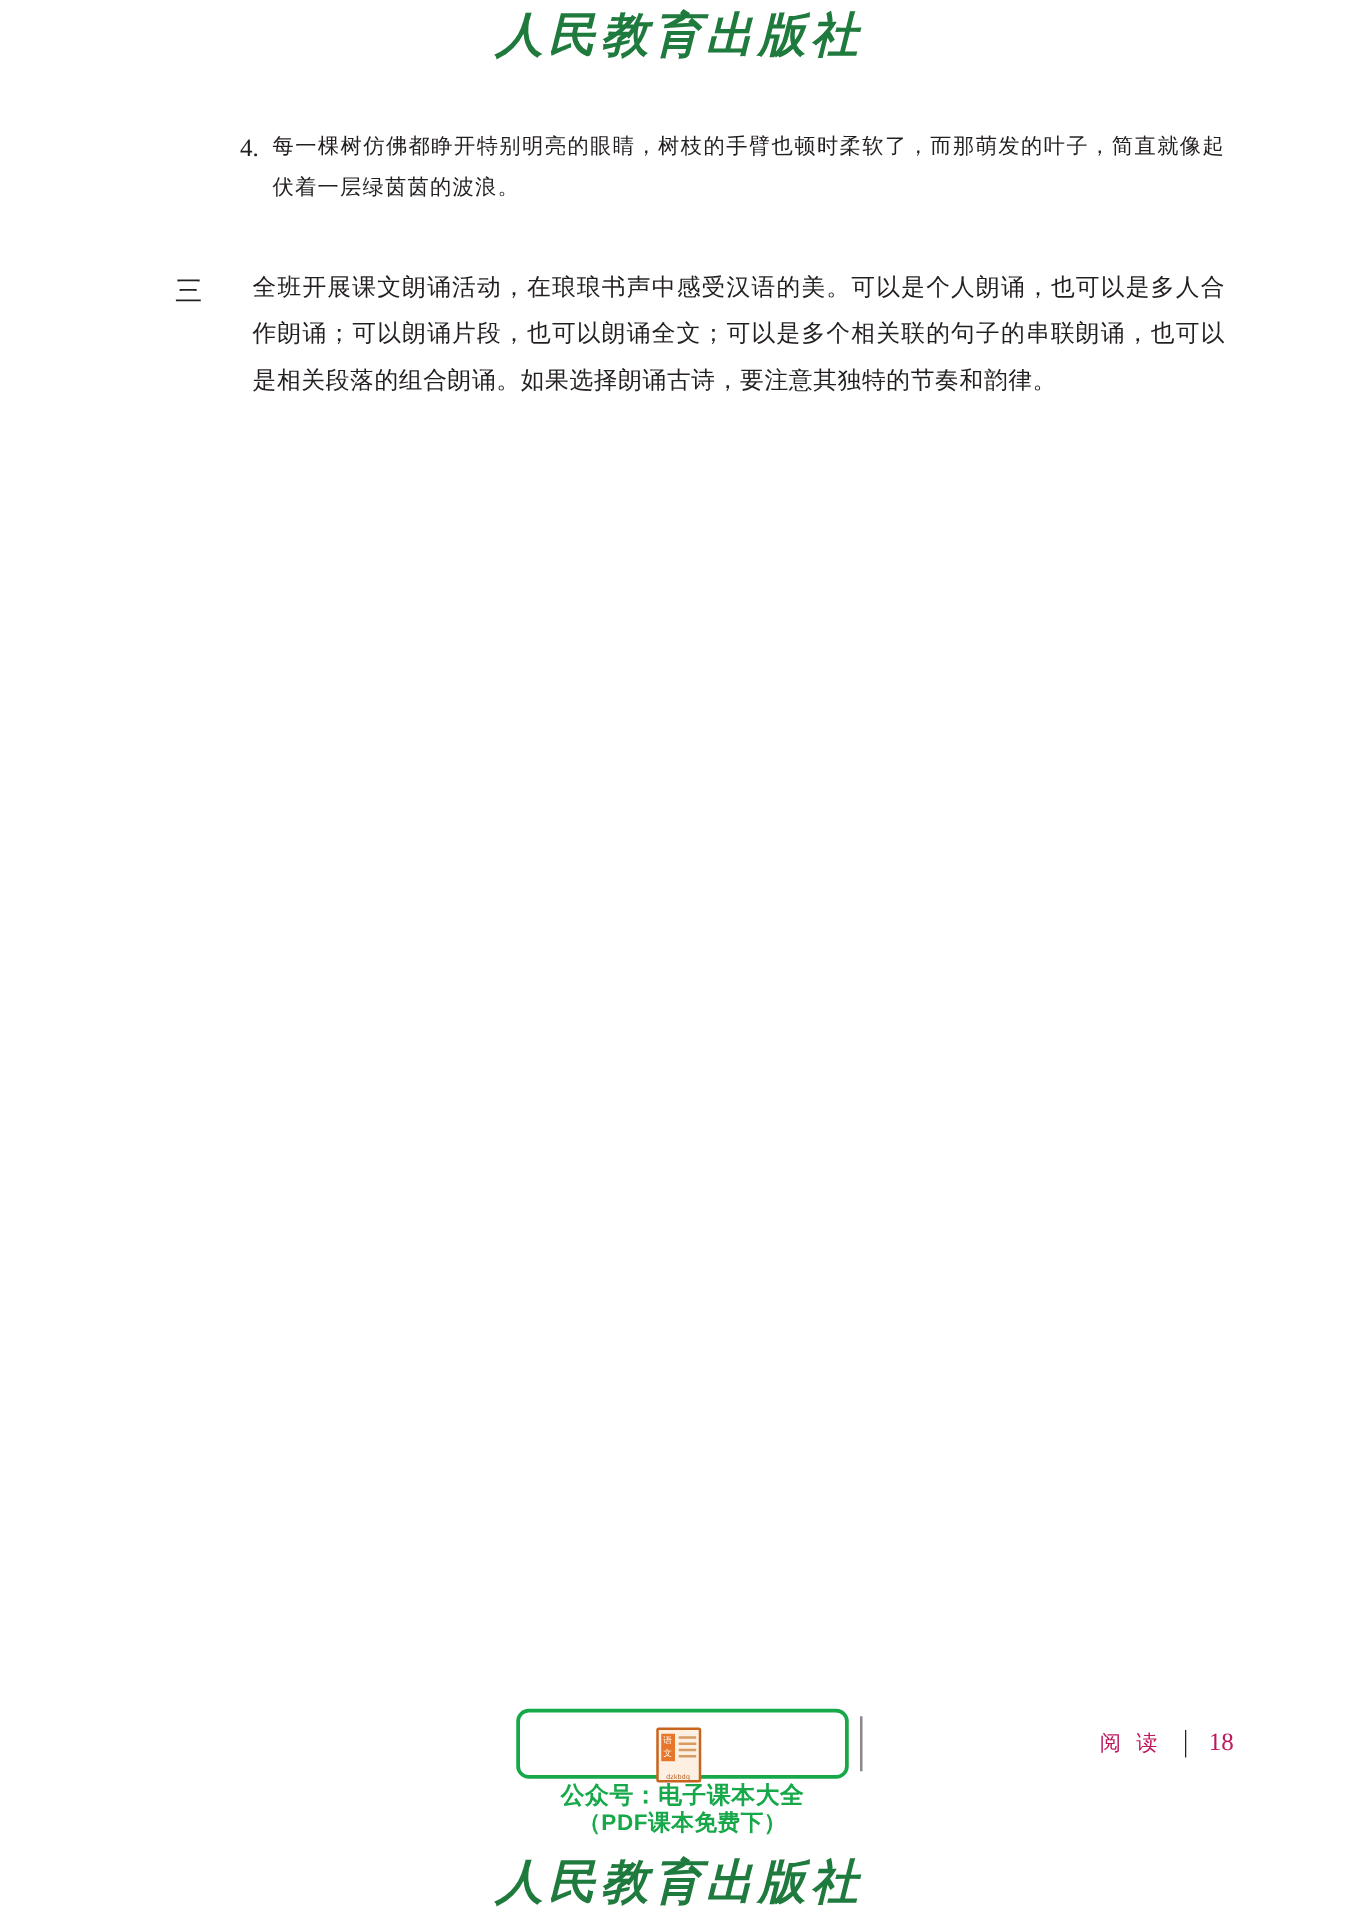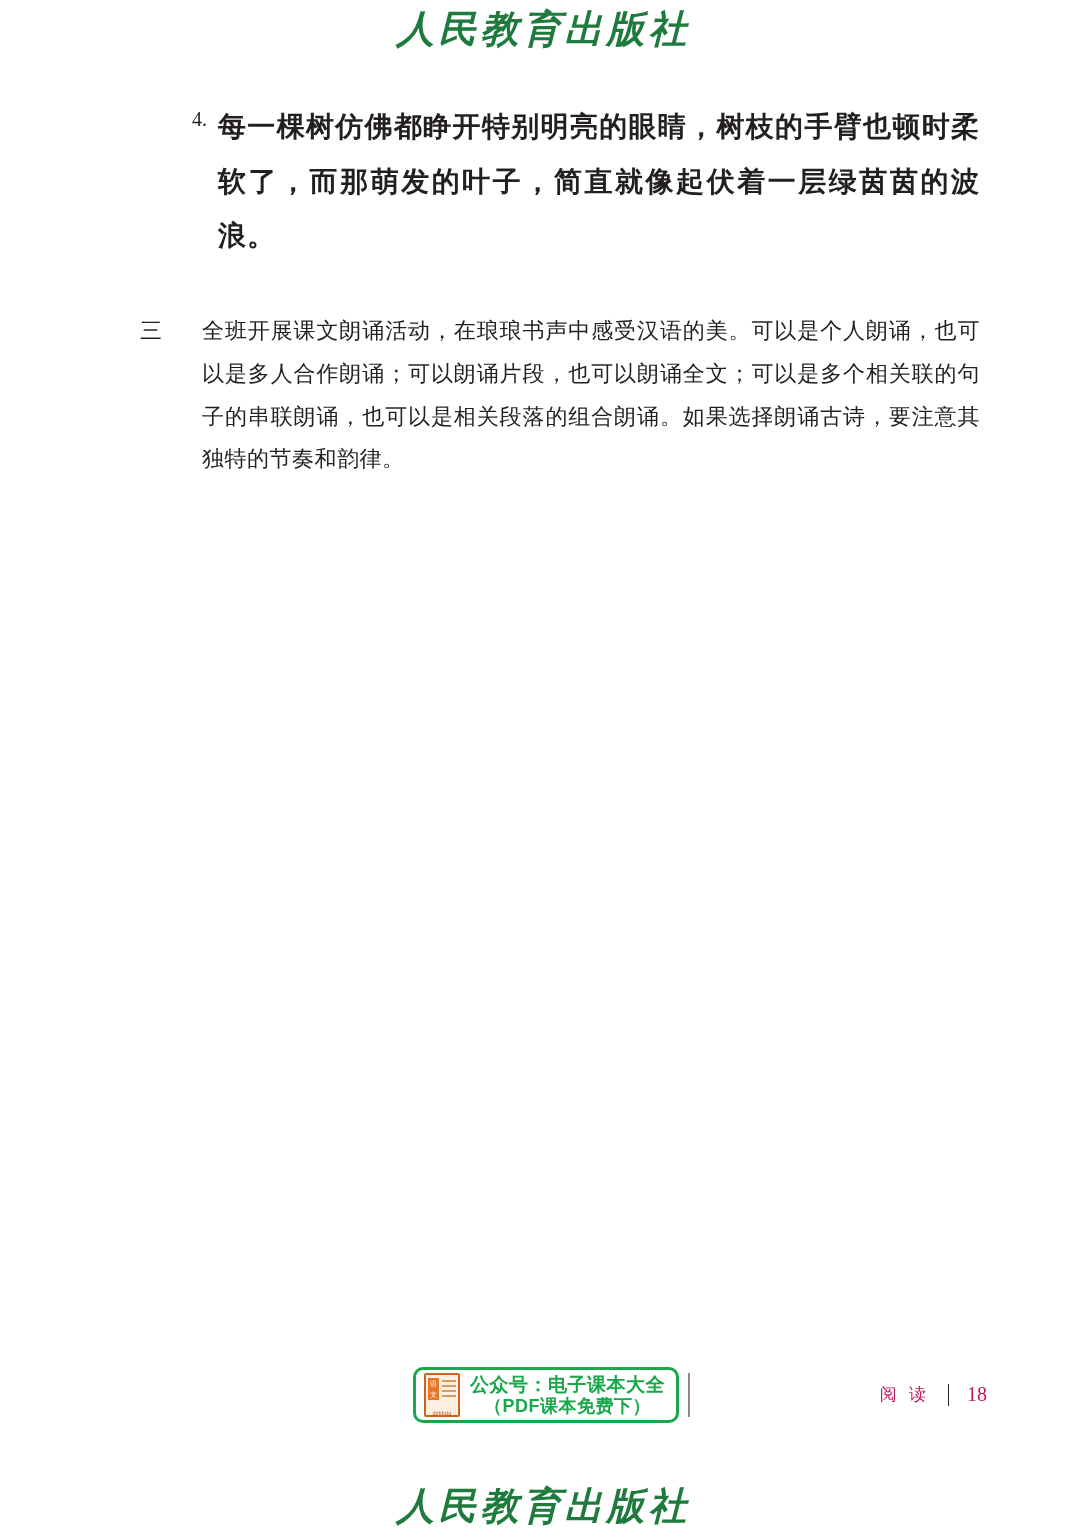--- a/index.html
+++ b/index.html
@@ -55,42 +55,41 @@
   }
   .num-item .marker {
     flex: 0 0 auto;
     width: 26px;
     font-size: 20px;
     line-height: 1.95;
     text-align: left;
   }
   .num-item .content {
     flex: 1 1 auto;
-    font-size: 28px;
+    font-size: 17px;
     line-height: 1.95;
     letter-spacing: 1px;
     text-align: justify;
     text-justify: inter-ideograph;
-    font-weight: bold;
   }
 
   .ex-item {
     display: flex;
     margin-top: 46px;
   }
   .ex-item .marker {
     flex: 0 0 auto;
     width: 62px;
     font-size: 22px;
     line-height: 1.95;
     letter-spacing: 1px;
   }
   .ex-item .content {
     flex: 1 1 auto;
-    font-size: 22px;
+    font-size: 19px;
     line-height: 1.95;
     letter-spacing: 0.5px;
     text-align: justify;
     text-justify: inter-ideograph;
   }
 
   
   .footer {
     position: absolute;
     left: 0;
@@ -105,20 +104,21 @@
     top: 12px;
     width: 266px;
     height: 56px;
     border: 3px solid #17a84a;
     border-radius: 10px;
     background: #ffffff;
     display: flex;
     align-items: center;
     padding: 12px 8px;
     box-sizing: border-box;
+    flex-direction: column;
   }
   .promo-badge .book-icon {
     flex: 0 0 auto;
     width: 36px;
     height: 44px;
     position: relative;
     margin-right: 7px;
   }
   .promo-badge .book-icon .cover {
     position: absolute;

